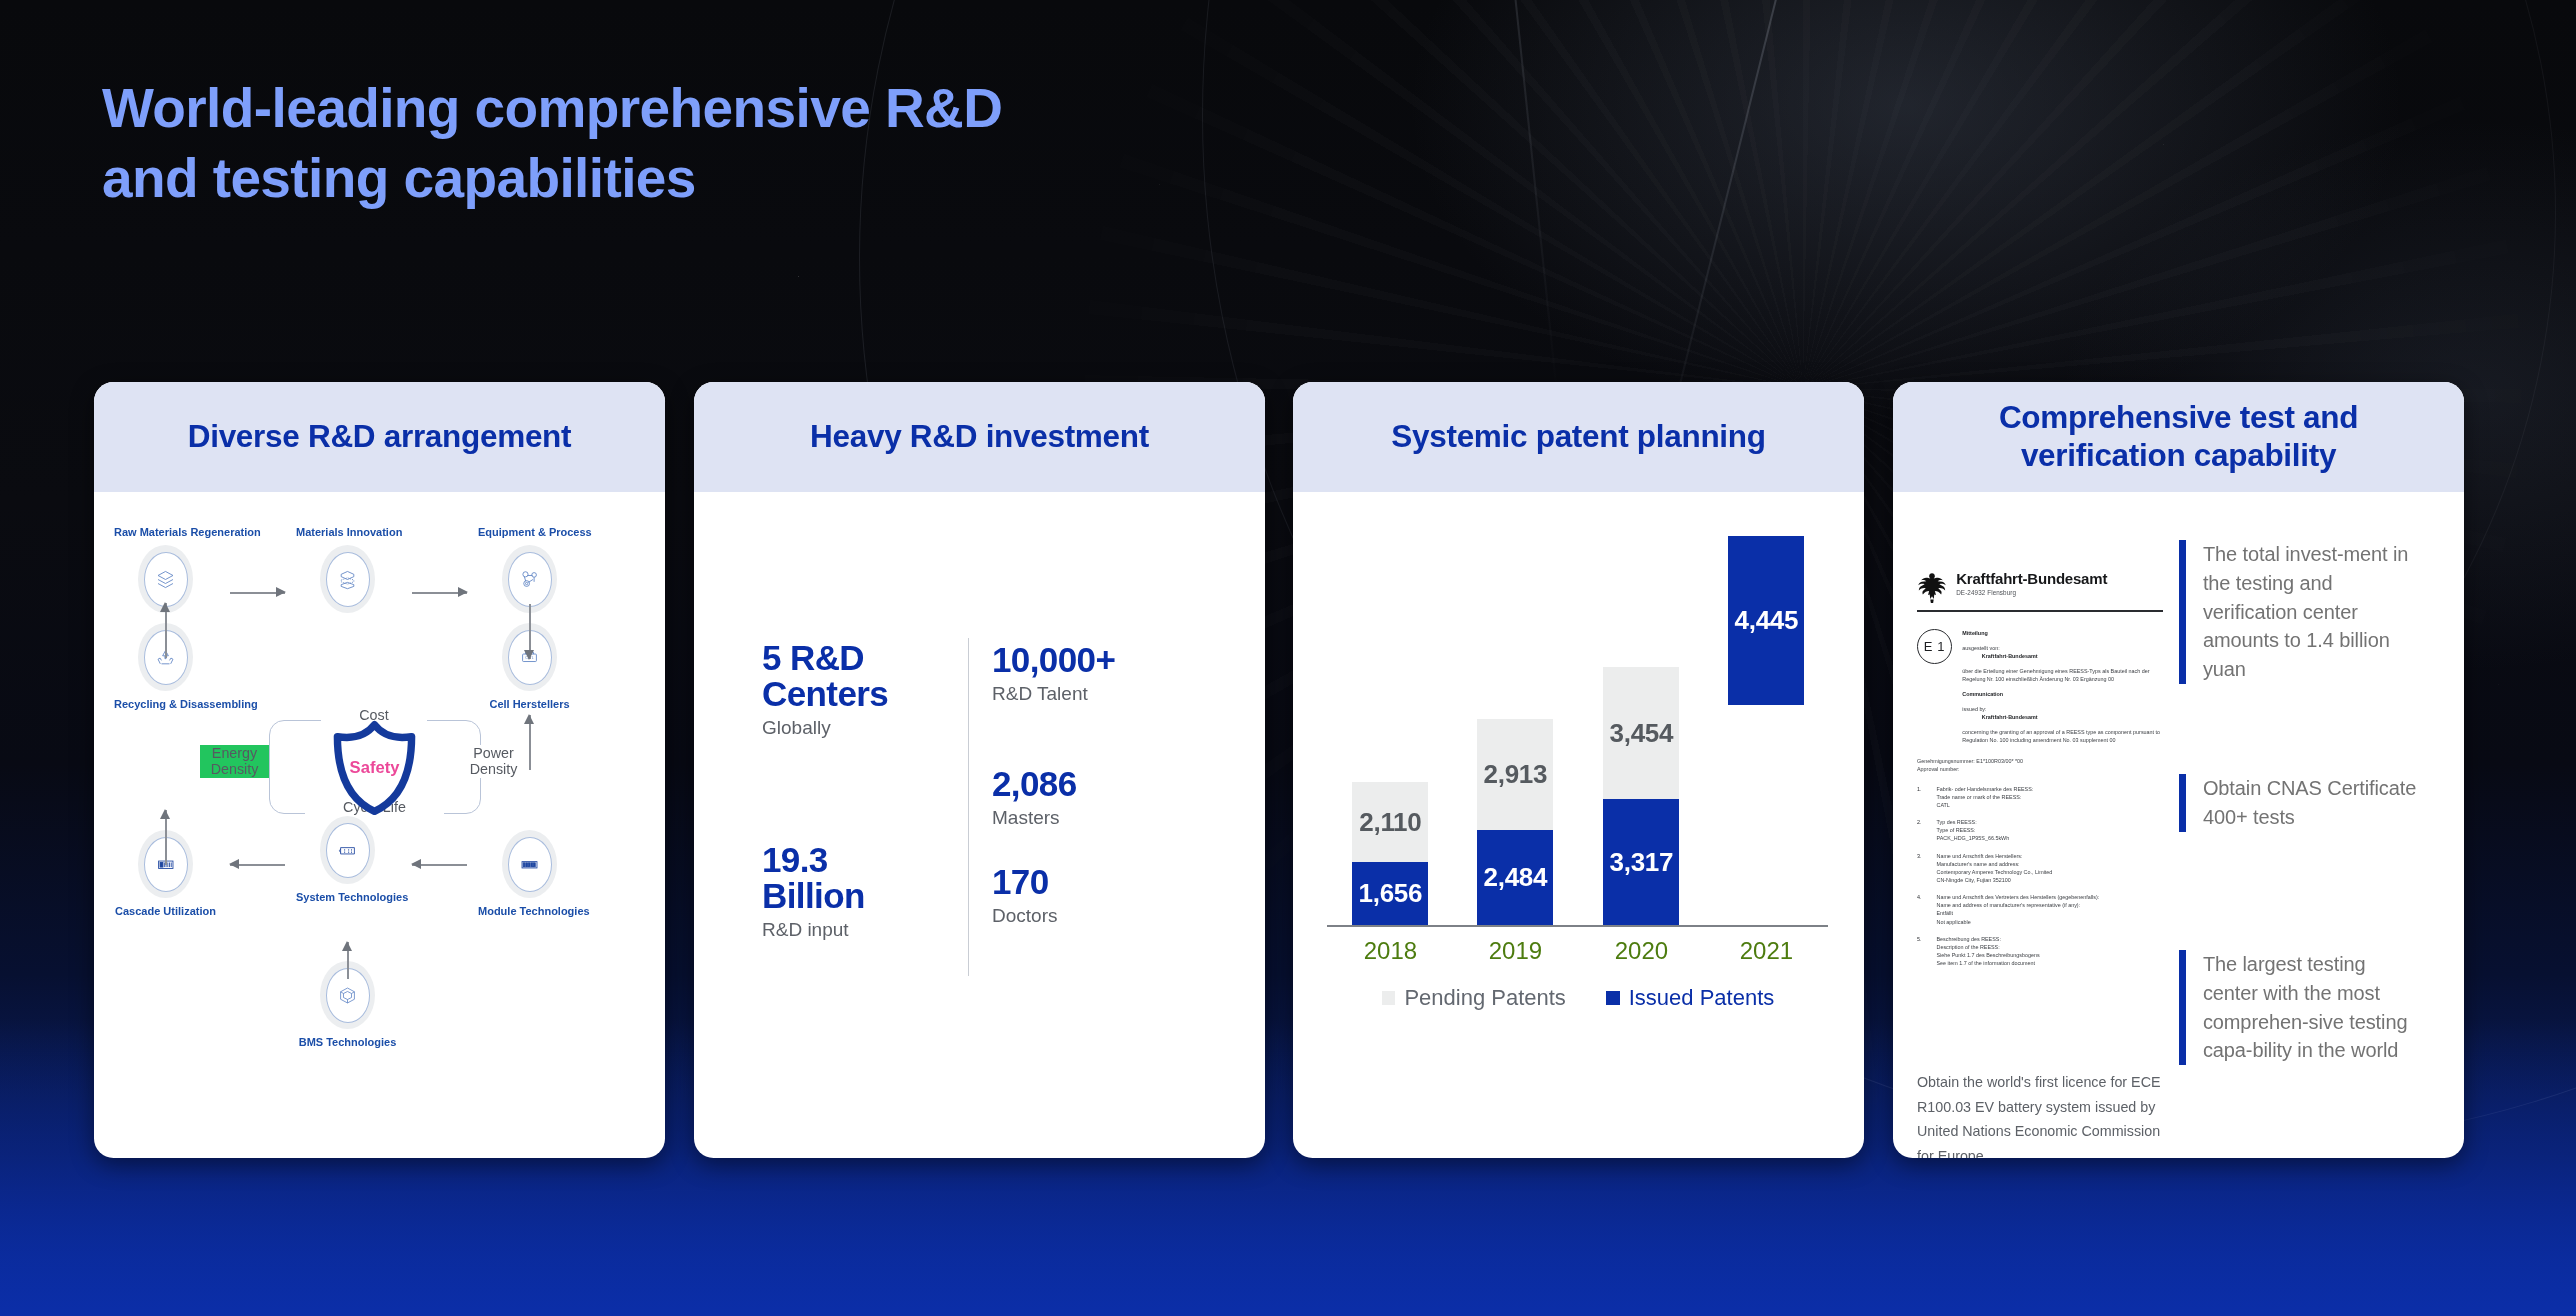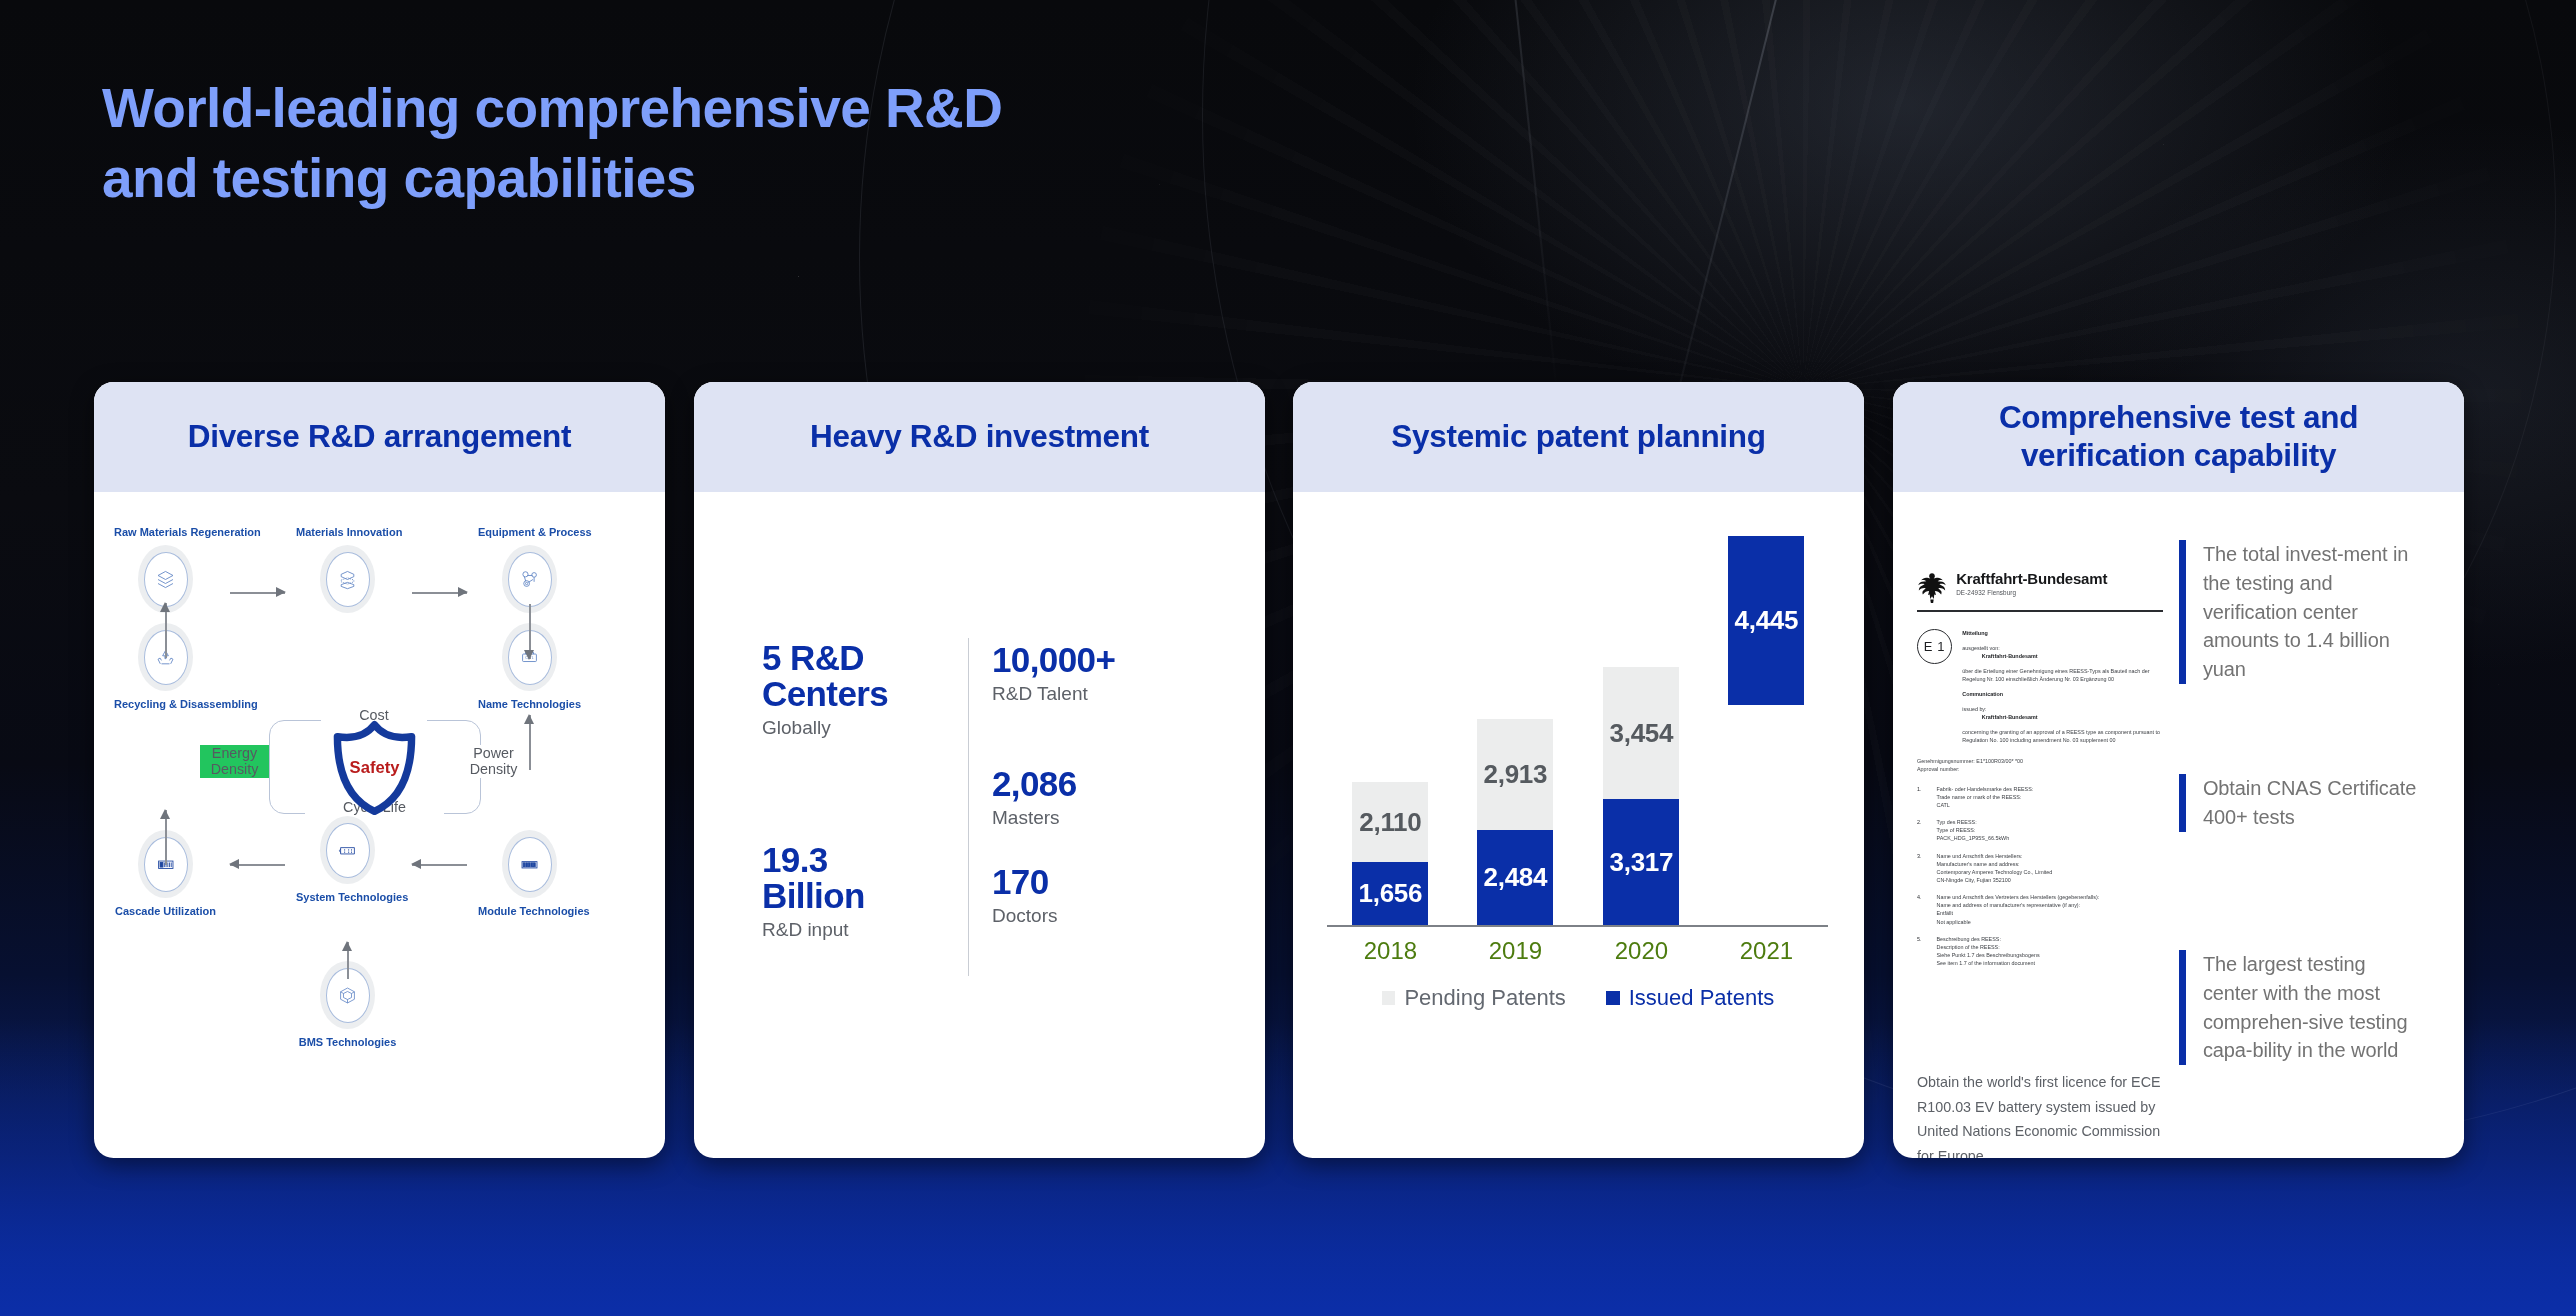--- a/index.html
+++ b/index.html
@@ -85,21 +85,21 @@
   .arrow .tip{position:absolute;width:0;height:0;}
   .arrow.h .tip{top:-4.6px;right:-1.1px;border-top:5.7px solid transparent;border-bottom:5.7px solid transparent;border-left:10.3px solid #6f747c;}
   .arrow.h.left .tip{left:-1.1px;right:auto;border-left:0;border-right:10.3px solid #6f747c;}
   .arrow.v .tip{left:-4.6px;top:-1.1px;border-left:5.7px solid transparent;border-right:5.7px solid transparent;border-bottom:10.3px solid #6f747c;}
   .arrow.v.down .tip{top:auto;bottom:-1.1px;border-bottom:0;border-top:10.3px solid #6f747c;}
   .hub{position:absolute;left:175px;top:228px;width:210px;height:92px;
     border:0.8px solid #b9c4d8;border-radius:15px;}
   .hub-lbl{position:absolute;font-size:14.3px;color:#565a61;line-height:1.15;text-align:center;}
   .shield-wrap{position:absolute;left:236px;top:228px;width:89px;height:96px;}
   .shield-txt{position:absolute;left:0;right:0;top:38px;text-align:center;
-    font-size:16.6px;font-weight:700;color:#b91c1c;}
+    font-size:16.6px;font-weight:700;color:#ec4899;}
 
   
   .stats{position:absolute;inset:0;}
   .divider{position:absolute;left:274px;top:146px;width:1.1px;height:338px;background:#c9cdd4;}
   .stat{position:absolute;}
   .stat .big{font-size:35px;font-weight:700;color:#0a2fa8;line-height:1.02;letter-spacing:-0.6px;}
   .stat .sub{font-size:19px;color:#5d6168;margin-top:5.7px;}
   .s1{left:68px;top:148px;width:189px;}
   .s2{left:68px;top:350px;width:189px;}
   .s3{left:298px;top:150px;width:218px;}
@@ -264,21 +264,21 @@
               <svg width="23" height="23" viewBox="0 0 40 40">
                 <g fill="none" stroke="#5e84c4" stroke-width="1.5">
                   <rect x="8" y="14" width="24" height="13" rx="1.5"></rect>
                   <path d="M13 14 L13 11 L17 11 L17 14"></path>
                       <path d="M23 14 L23 11 L27 11 L27 14"></path>
                 </g>
                 <text x="20" y="23" font-size="6" text-anchor="middle" fill="#5e84c4" font-family="sans-serif">CATL</text>
               </svg>
             </div>
               </div>
-            <div class="lbl">Name Technologies</div>
+            <div class="lbl">Cell Herstellers</div>
           </div>
 
           <div class="arrow v" style="left:71px;top:111px;height:55px;">
               <i class="tip"></i>
             </div>
           <div class="arrow v down" style="left:435px;top:112px;height:55px;">
               <i class="tip"></i>
             </div>
 
           <div class="hub"></div>

